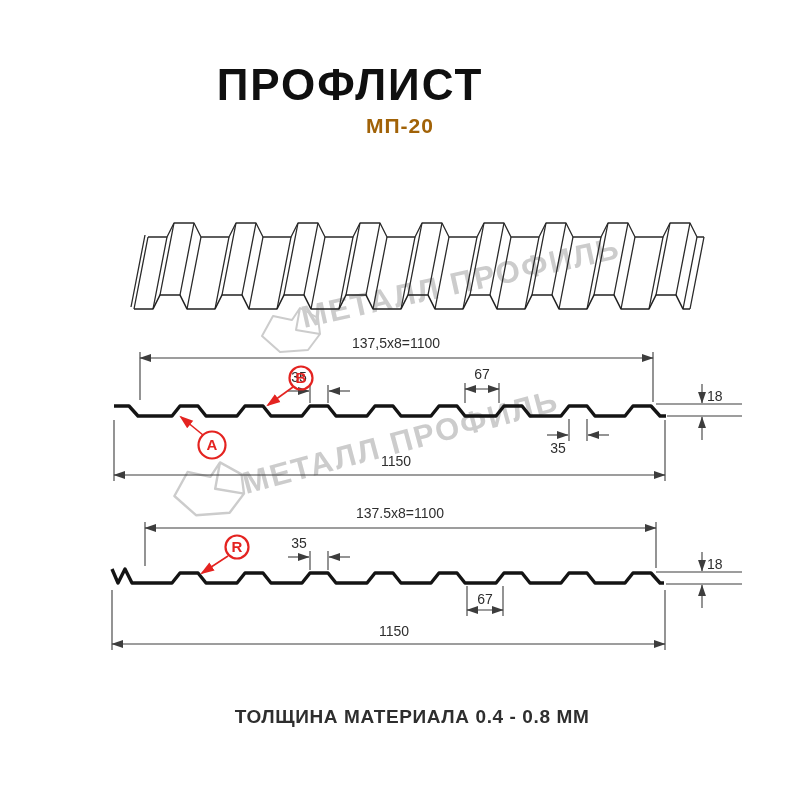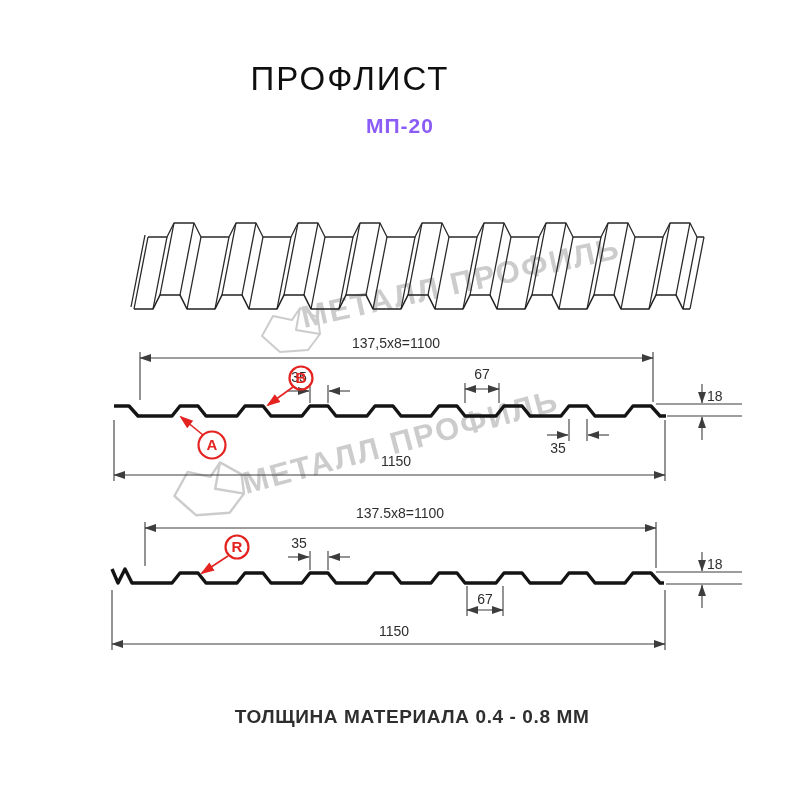--- a/index.html
+++ b/index.html
@@ -1,21 +1,21 @@
 <!DOCTYPE html>
 <html><head>
 <meta charset="utf-8">
 <style>
   html,body{margin:0;padding:0;background:#fff;}
   #stage{position:relative;width:800px;height:800px;background:#ffffff;overflow:hidden;
          font-family:"Liberation Sans",sans-serif;}
   .title{position:absolute;left:0;top:60px;width:700px;text-align:center;
-         font-size:33px;font-weight:400;letter-spacing:2px;color:#0f0f0f;}
+         font-size:44px;font-weight:700;letter-spacing:2px;color:#0f0f0f;}
   .subtitle{position:absolute;left:0;top:114px;width:800px;text-align:center;
-         font-size:21px;font-weight:600;letter-spacing:1px;color:#8b5cf6;}
+         font-size:21px;font-weight:600;letter-spacing:1px;color:#a16207;}
   .footer{position:absolute;left:12px;top:706px;width:800px;text-align:center;
          font-size:19px;font-weight:600;letter-spacing:0.6px;color:#2e2e2e;}
   svg{position:absolute;left:0;top:0;}
   .p3d{fill:none;stroke:#2a2a2a;stroke-width:1.3px;stroke-linejoin:round;}
   .p3dn{fill:none;stroke:#222;stroke-width:1.6px;stroke-linejoin:round;}
   .prof{fill:none;stroke:#141414;stroke-width:3.4px;stroke-linejoin:round;stroke-linecap:butt;}
   .dln{fill:none;stroke:#3d3d3d;stroke-width:1.1px;}
   .dim{font-family:"Liberation Sans",sans-serif;font-size:14px;fill:#2e2e2e;}
   .wmt{font-family:"Liberation Sans",sans-serif;font-size:31px;font-weight:700;
        letter-spacing:2px;fill:#cccccc;}

